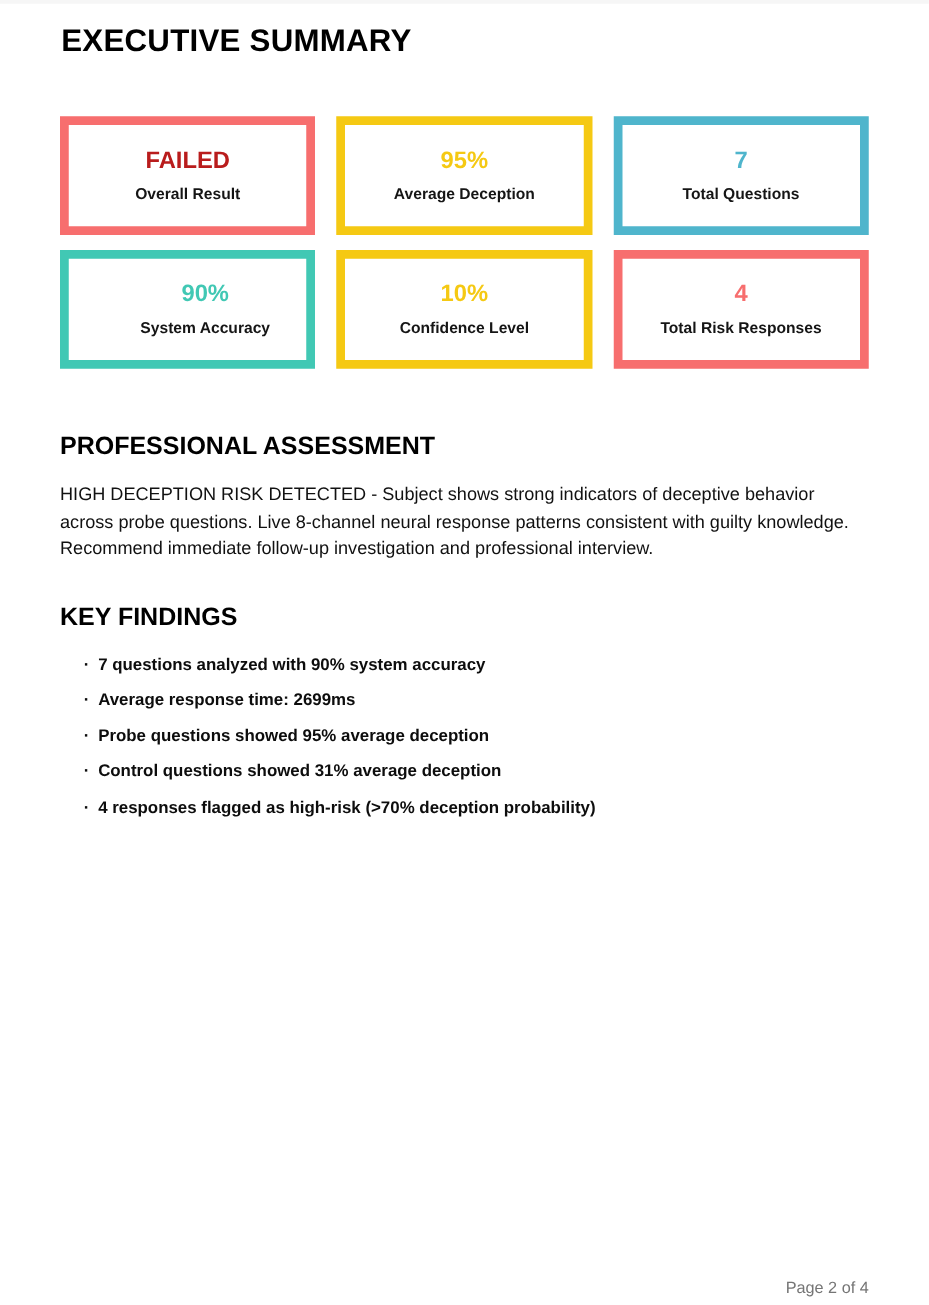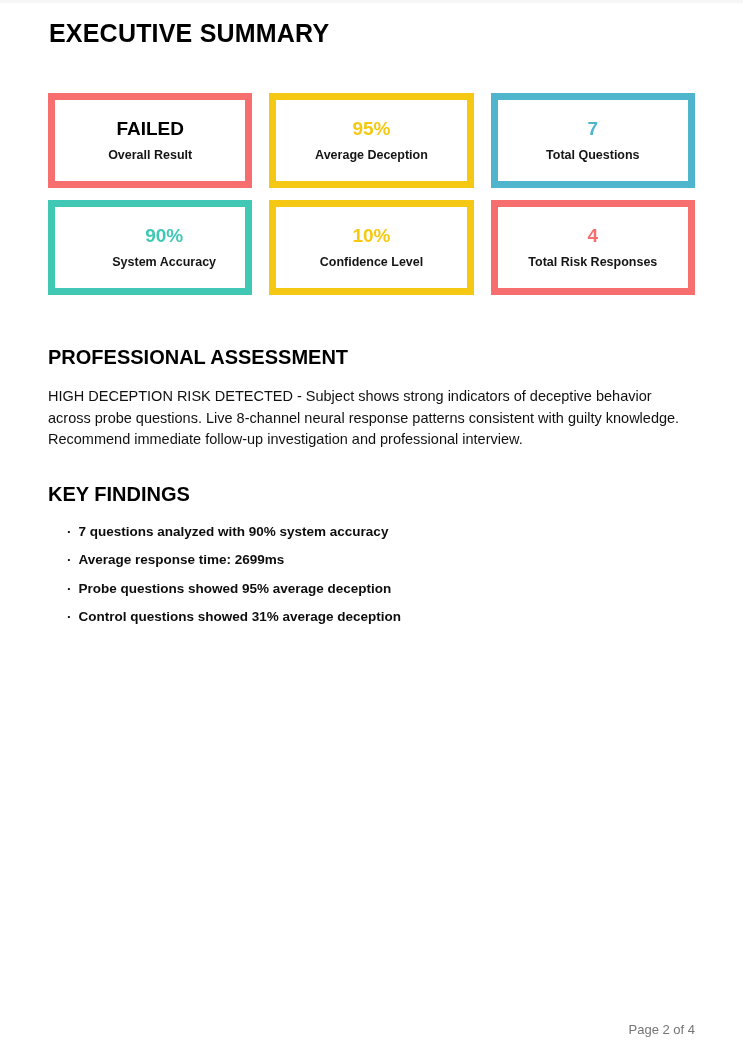--- a/index.html
+++ b/index.html
@@ -102,21 +102,21 @@
 </style>
 </head>
 <body>
 
 <div class="page">
 
   <h1 class="doc-title">EXECUTIVE SUMMARY</h1>
 
   <div class="cards-grid">
     <div class="stat-card" style="border-color: rgb(247, 110, 110);">
-      <div class="stat-value" style="color: #000000;">FAILED</div>
+      <div class="stat-value" style="color: #b91c1c;">FAILED</div>
       <div class="stat-label">Overall Result</div>
     </div>
     <div class="stat-card" style="border-color: rgb(245, 201, 19);">
       <div class="stat-value" style="color: rgb(245, 201, 19);">95%</div>
       <div class="stat-label">Average Deception</div>
     </div>
     <div class="stat-card" style="border-color: rgb(79, 181, 204);">
       <div class="stat-value" style="color: rgb(79, 181, 204);">7</div>
       <div class="stat-label">Total Questions</div>
     </div>
@@ -138,17 +138,18 @@
 
   <p class="assessment-paragraph">HIGH DECEPTION RISK DETECTED - Subject shows strong indicators of deceptive behavior across probe questions. Live 8-channel neural response patterns consistent with guilty knowledge. Recommend immediate follow-up investigation and professional interview.</p>
 
   <h2 class="section-heading heading-findings">KEY FINDINGS</h2>
 
   <ul class="findings-list">
     <li class="finding-item"><span class="bullet-dot">·</span><span>7 questions analyzed with 90% system accuracy</span></li>
     <li class="finding-item"><span class="bullet-dot">·</span><span>Average response time: 2699ms</span></li>
     <li class="finding-item"><span class="bullet-dot">·</span><span>Probe questions showed 95% average deception</span></li>
     <li class="finding-item"><span class="bullet-dot">·</span><span>Control questions showed 31% average deception</span></li>
+    <li class="finding-item"><span class="bullet-dot">·</span><span>4 responses flagged as high-risk (&gt;70% deception probability)</span></li>
   </ul>
 
   <div class="page-footer">Page 2 of 4</div>
 
 </div>
 
 </body></html>

